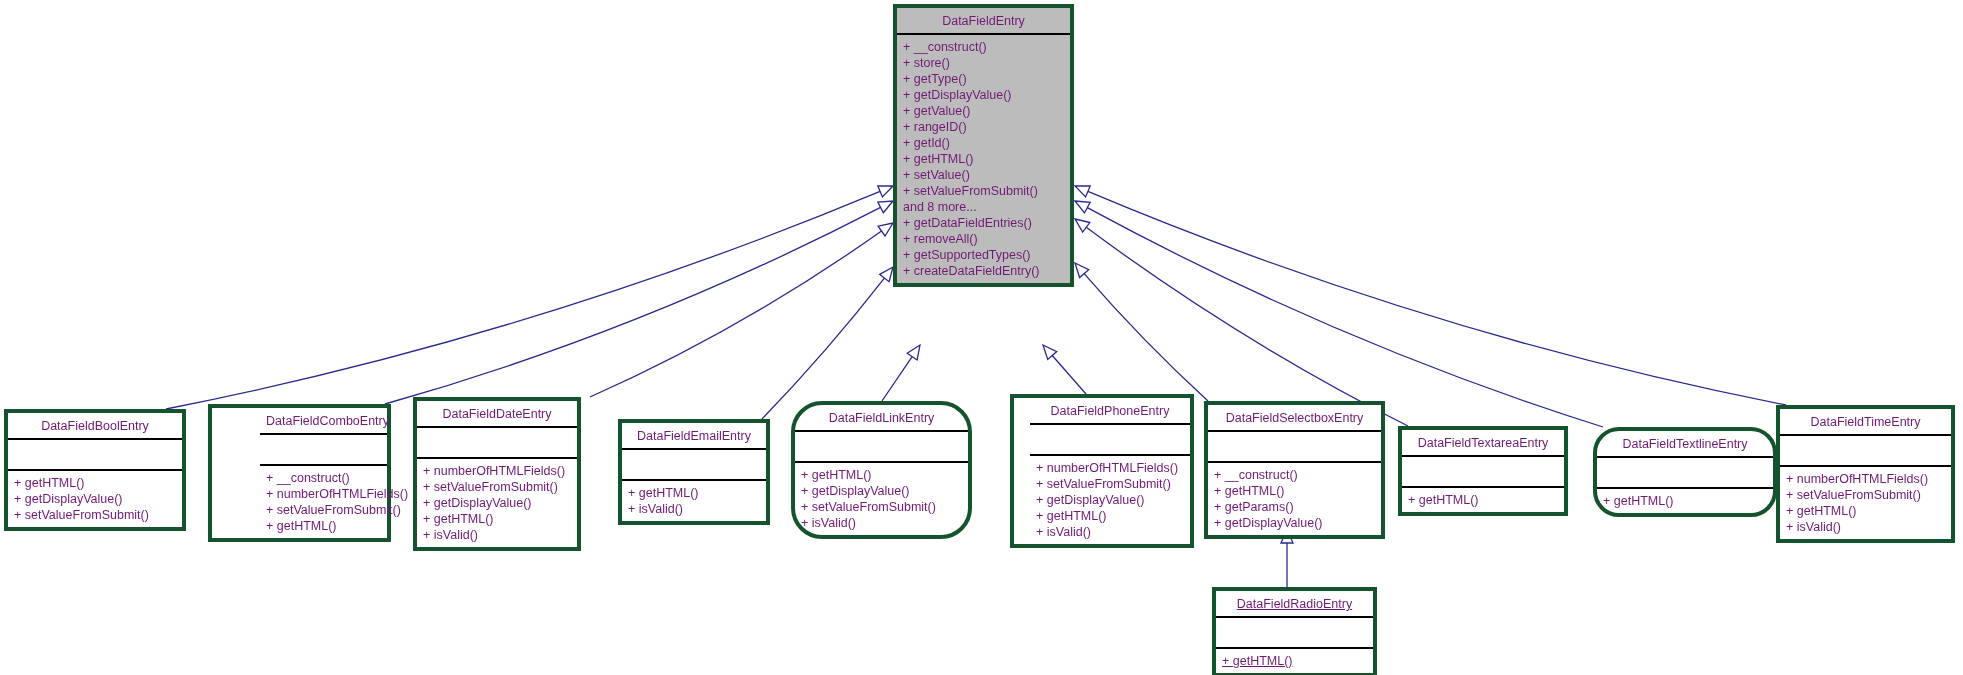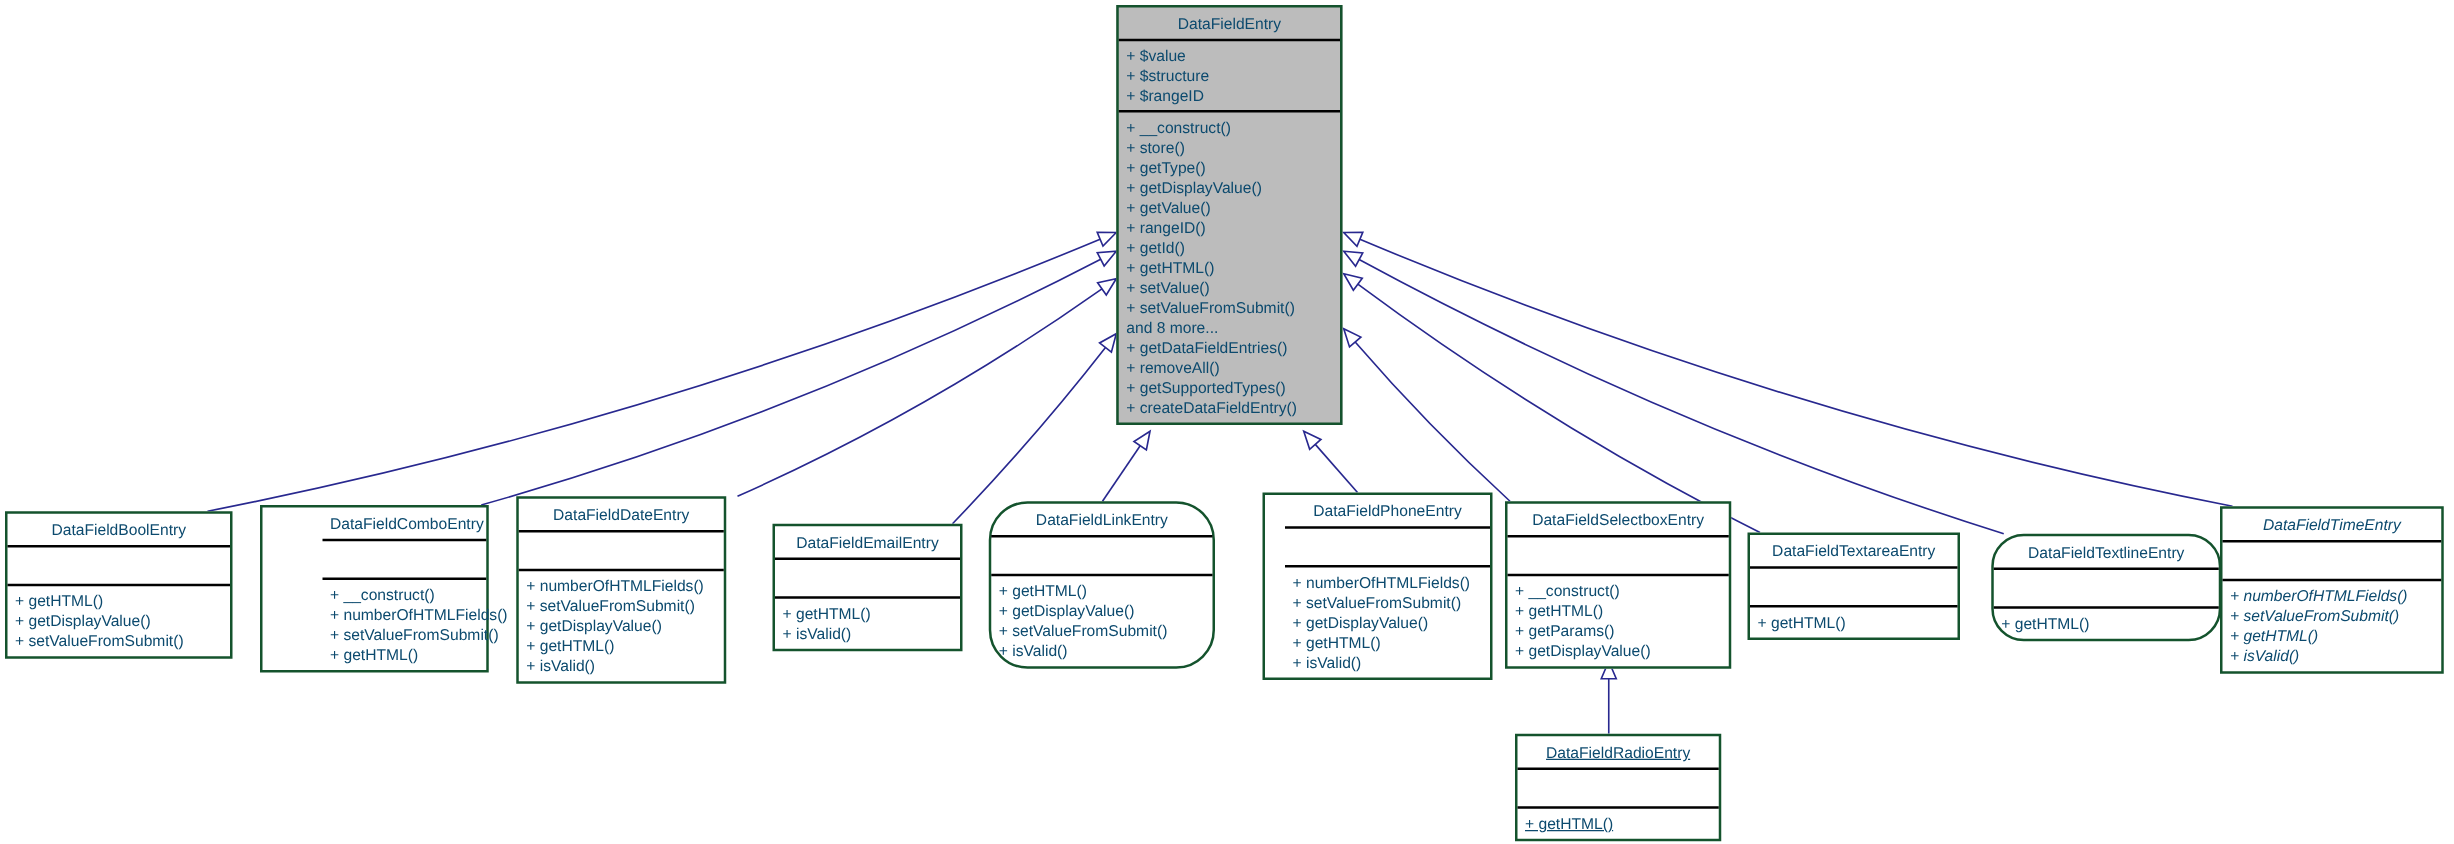--- a/index.html
+++ b/index.html
@@ -8,22 +8,22 @@
     width:1963px;height:675px;
     background:#ffffff;
     font-family:"Liberation Sans","DejaVu Sans",sans-serif;
     overflow:hidden;
   }
   #edges{position:absolute;left:0;top:0;width:1963px;height:675px;}
   .class-box{
     position:absolute;
     box-sizing:border-box;
     background:#ffffff;
-    border:2px solid #14532d;
-    color:#0c4a6e;
+    border:4px solid #14532d;
+    color:#701a75;
   }
   .class-box.root{background:#bcbcbc;}
   .cb-title{
     font-size:12.5px;
     line-height:16px;
     text-align:center;
     padding:5px 6px 4px 6px;
     white-space:nowrap;
   }
   .cb-attrs{
@@ -65,25 +65,20 @@
       <path d="M 1603 427 Q 1339 344 1087.310087531515 207.66796407957054" fill="none" stroke="#28288f" stroke-width="1.3"></path>
       <polygon points="1075,201 1090.1677864227595,202.3922122803499 1084.4523886402703,212.94371587879118" fill="#ffffff" stroke="#28288f" stroke-width="1.3"></polygon>
       <path d="M 1786 405 Q 1430.5 335.5 1087.9052856488736 191.42711731225486" fill="none" stroke="#28288f" stroke-width="1.3"></path>
       <polygon points="1075,186 1090.2311930684114,185.89628060559474 1085.5793782293358,196.957954018915" fill="#ffffff" stroke="#28288f" stroke-width="1.3"></polygon>
       <path d="M 1287 587 Q 1287 558 1287 543" fill="none" stroke="#28288f" stroke-width="1.3"></path>
       <polygon points="1287,529 1293,543 1281,543" fill="#ffffff" stroke="#28288f" stroke-width="1.3"></polygon>
     </svg>
 
 <div class="class-box root" style="left: 893px; top: 4px; width: 181px;">
       <div class="cb-title">DataFieldEntry</div>
-      <div class="cb-attrs">
-        <div class="cb-row">+ $value</div>
-        <div class="cb-row">+ $structure</div>
-        <div class="cb-row">+ $rangeID</div>
-      </div>
       <div class="cb-methods">
         <div class="cb-row">+ __construct()</div>
         <div class="cb-row">+ store()</div>
         <div class="cb-row">+ getType()</div>
         <div class="cb-row">+ getDisplayValue()</div>
         <div class="cb-row">+ getValue()</div>
         <div class="cb-row">+ rangeID()</div>
         <div class="cb-row">+ getId()</div>
         <div class="cb-row">+ getHTML()</div>
         <div class="cb-row">+ setValue()</div>
@@ -171,21 +166,21 @@
         <div class="cb-row">+ getHTML()</div>
       </div>
     </div>
     <div class="class-box" style="left: 1593px; top: 427px; width: 184px; border-radius: 26px;">
       <div class="cb-title">DataFieldTextlineEntry</div>
       <div class="cb-attrs"></div>
       <div class="cb-methods">
         <div class="cb-row">+ getHTML()</div>
       </div>
     </div>
-    <div class="class-box" style="left: 1776px; top: 405px; width: 179px; font-style: italic;">
+    <div class="class-box" style="left: 1776px; top: 405px; width: 179px;">
       <div class="cb-title">DataFieldTimeEntry</div>
       <div class="cb-attrs"></div>
       <div class="cb-methods">
         <div class="cb-row">+ numberOfHTMLFields()</div>
         <div class="cb-row">+ setValueFromSubmit()</div>
         <div class="cb-row">+ getHTML()</div>
         <div class="cb-row">+ isValid()</div>
       </div>
     </div>
     <div class="class-box" style="left: 1212px; top: 587px; width: 165px; text-decoration: underline;">

